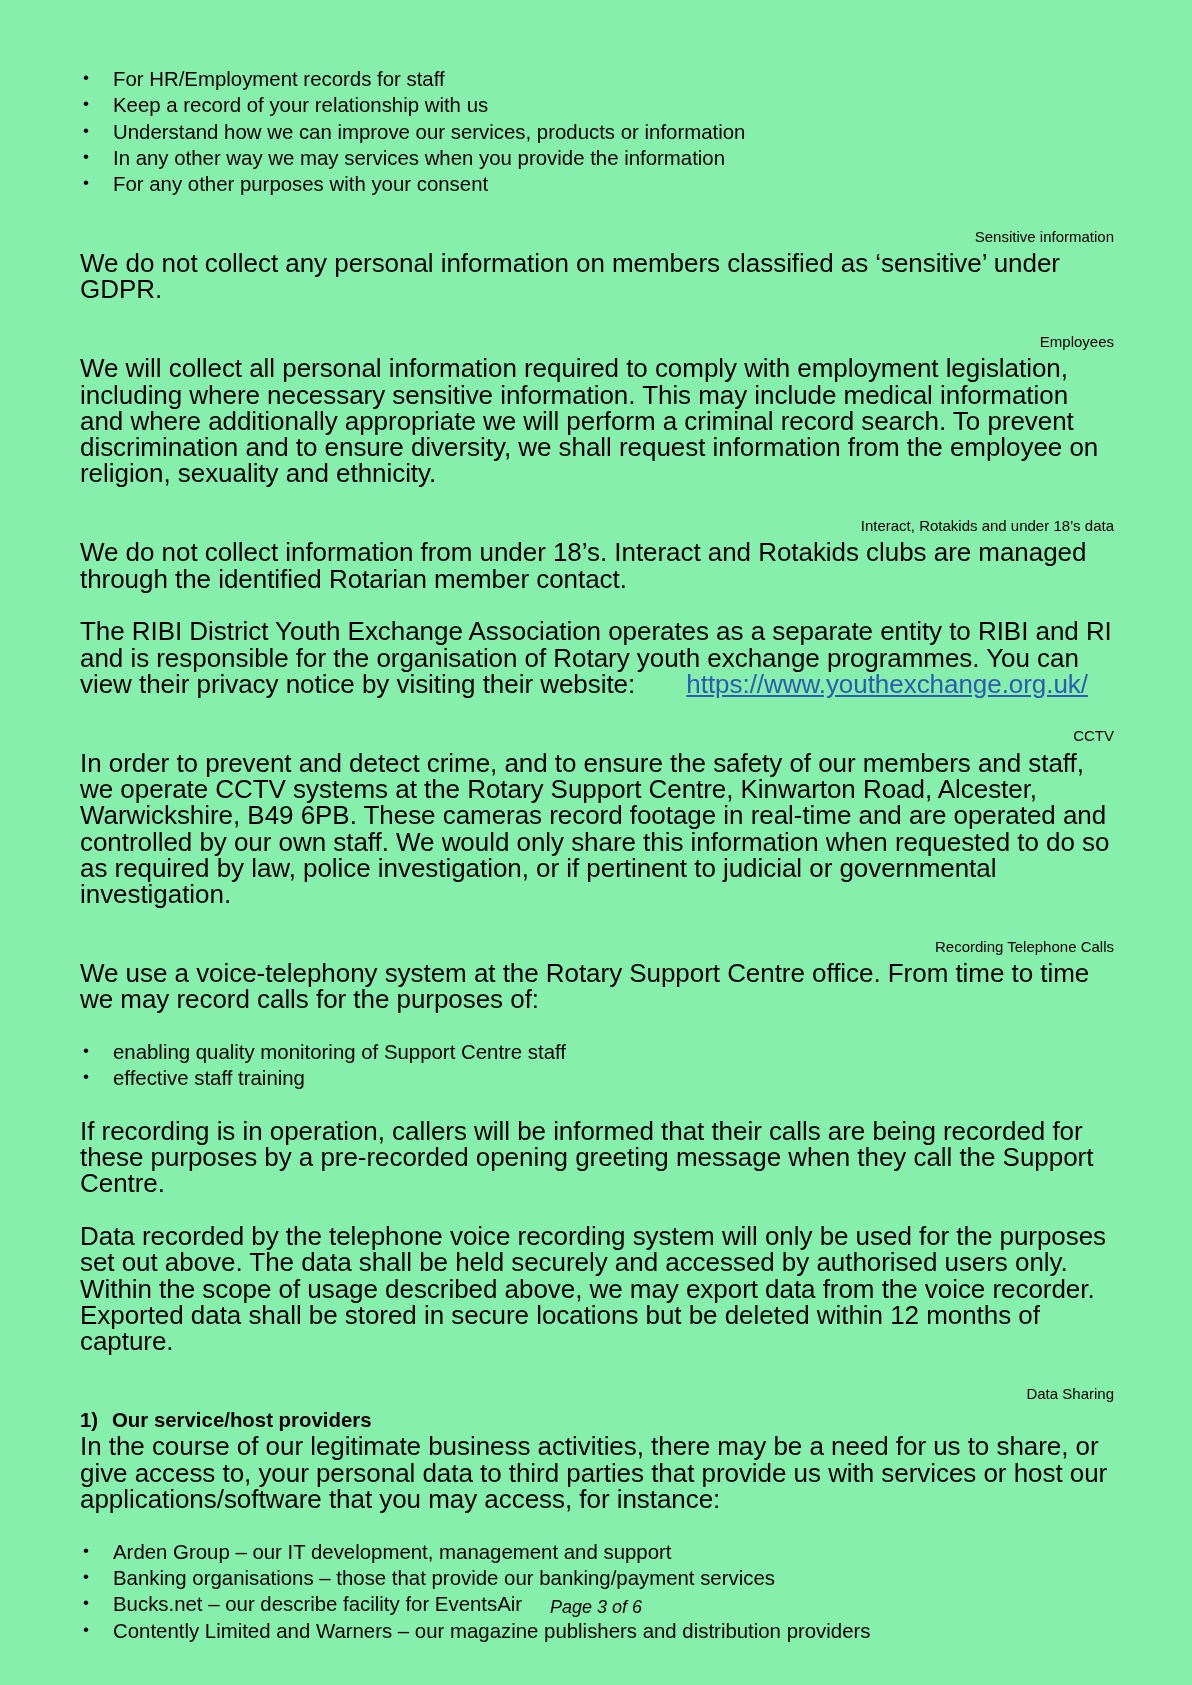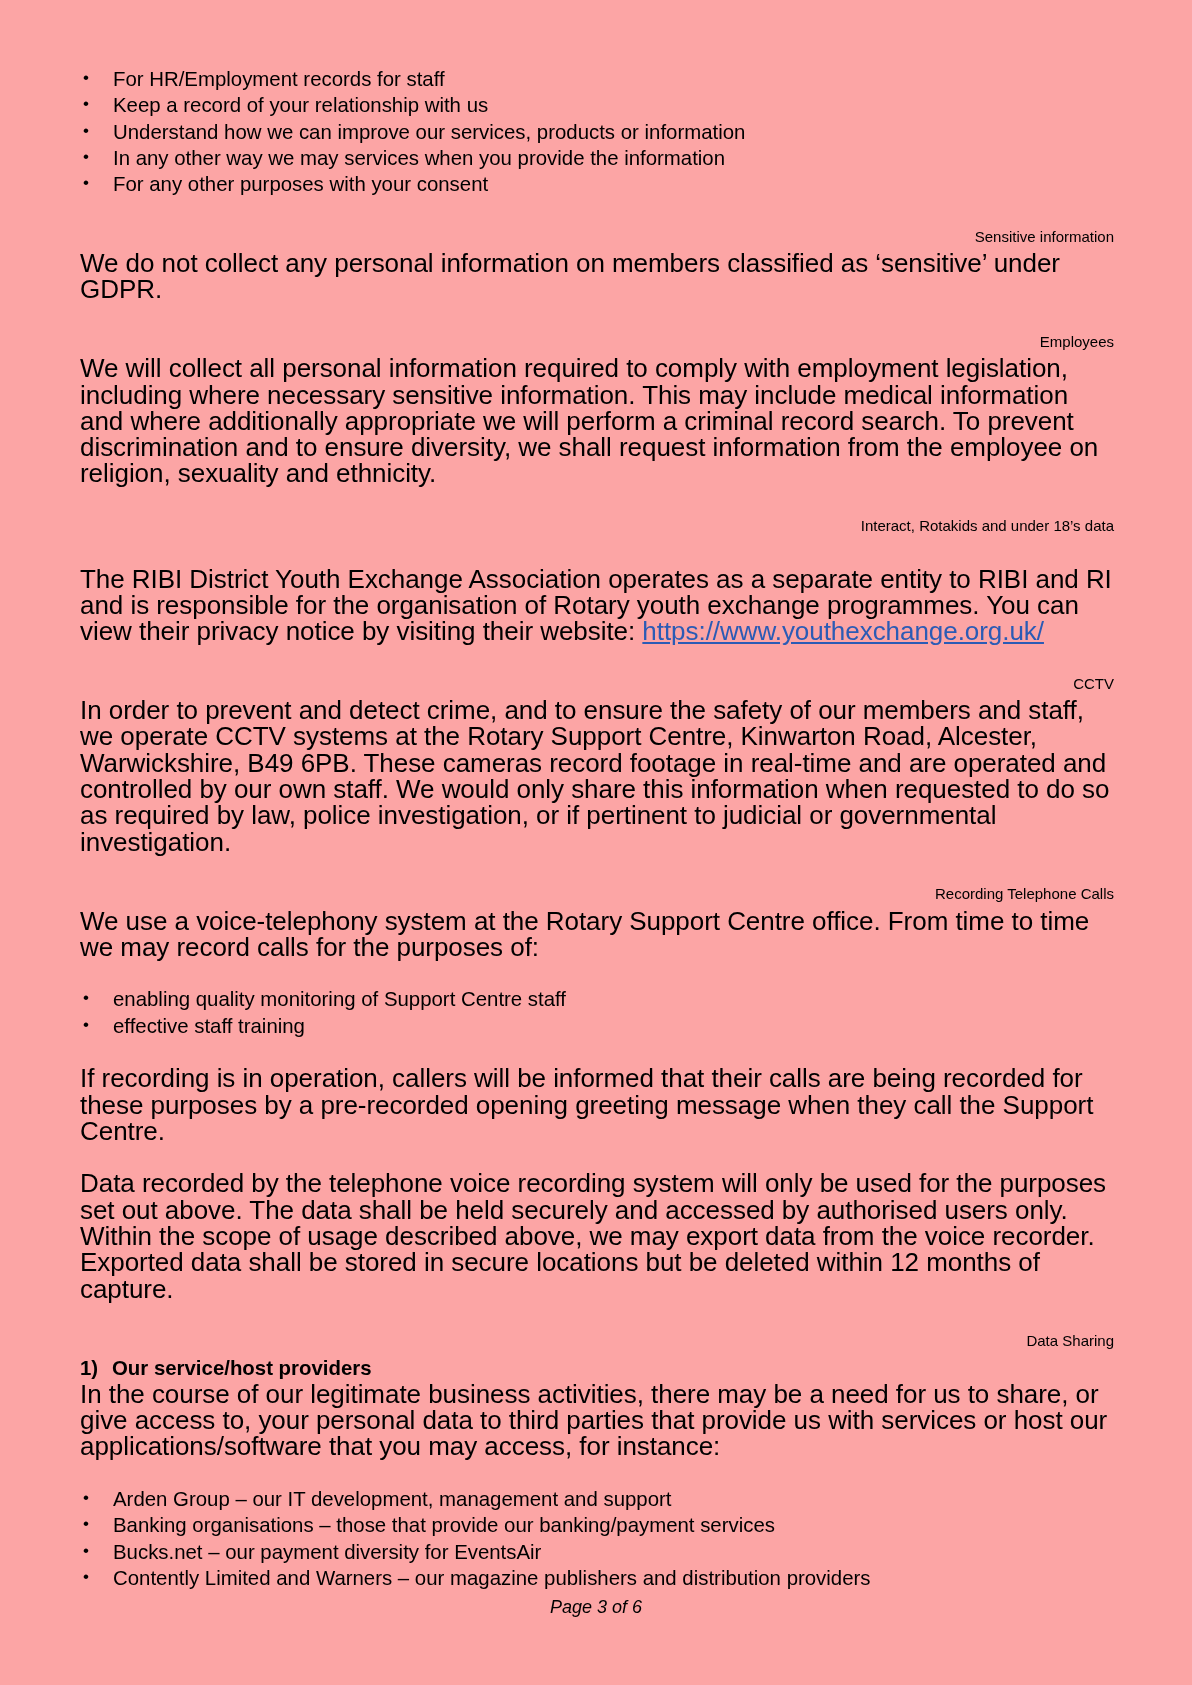--- a/index.html
+++ b/index.html
@@ -10,21 +10,21 @@
   }
   body {
     font-family: "Liberation Sans", "DejaVu Sans", sans-serif;
     color: #000000;
   }
   .page {
     position: relative;
     width: 1192px;
     height: 1685px;
     margin: 0 auto;
-    background: #fca5a5;
+    background: #86efac;
     box-sizing: border-box;
     overflow: hidden;
   }
   .content {
     position: absolute;
     left: 80px;
     top: 66px;
     width: 1034px;
   }
   p, ul, li, h3 {
@@ -124,24 +124,25 @@
     <p class="body-text">We do not collect any personal information on members classified as ‘sensitive’ under GDPR.</p>
 
     <div class="blank"></div>
 
     <h3 class="heading">Employees</h3>
     <p class="body-text">We will collect all personal information required to comply with employment legislation, including where necessary sensitive information. This may include medical information and where additionally appropriate we will perform a criminal record search. To prevent discrimination and to ensure diversity, we shall request information from the employee on religion, sexuality and ethnicity.</p>
 
     <div class="blank"></div>
 
     <h3 class="heading">Interact, Rotakids and under 18’s data</h3>
+    <p class="body-text">We do not collect information from under 18’s.  Interact and Rotakids clubs are managed through the identified Rotarian member contact.</p>
 
     <div class="blank"></div>
 
-    <p class="body-text"><span>The RIBI District Youth Exchange Association operates as a separate entity to RIBI and RI and is responsible for the organisation of Rotary youth exchange programmes. You can view their privacy notice by visiting their website: </span><a class="doc-link" href="#" style="color: rgb(43, 91, 181);">https://www.youthexchange.org.uk/</a></p>
+    <p class="body-text"><span>The RIBI District Youth Exchange Association operates as a separate entity to RIBI and RI and is responsible for the organisation of Rotary youth exchange programmes. You can view their privacy notice by visiting their website: </span><a class="doc-link" href="#" style="color: rgb(43, 91, 181); margin-left: 44px;">https://www.youthexchange.org.uk/</a></p>
 
     <div class="blank"></div>
 
     <h3 class="heading">CCTV</h3>
     <p class="body-text">In order to prevent and detect crime, and to ensure the safety of our members and staff, we operate CCTV systems at the Rotary Support Centre, Kinwarton Road, Alcester, Warwickshire, B49 6PB. These cameras record footage in real-time and are operated and controlled by our own staff. We would only share this information when requested to do so as required by law, police investigation, or if pertinent to judicial or governmental investigation.</p>
 
     <div class="blank"></div>
 
     <h3 class="heading">Recording Telephone Calls</h3>
     <p class="body-text">We use a voice-telephony system at the Rotary Support Centre office.  From time to time we may record calls for the purposes of:</p>
@@ -167,20 +168,20 @@
     <ol class="numlist">
       <li><span class="num">1)</span><span>Our service/host providers</span></li>
     </ol>
     <p class="body-text">In the course of our legitimate business activities, there may be a need for us to share, or give access to, your personal data to third parties that provide us with services or host our applications/software that you may access, for instance:</p>
 
     <div class="blank"></div>
 
     <ul class="bullets">
       <li>Arden Group – our IT development, management and support</li>
       <li>Banking organisations – those that provide our banking/payment services</li>
-      <li>Bucks.net – our payment diversity for EventsAir</li>
+      <li>Bucks.net – our describe facility for EventsAir</li>
       <li>Contently Limited and Warners – our magazine publishers and distribution providers</li>
     </ul>
 
   </div>
 
   <div class="footer">Page 3 of 6</div>
 </div>
 
 </body></html>

